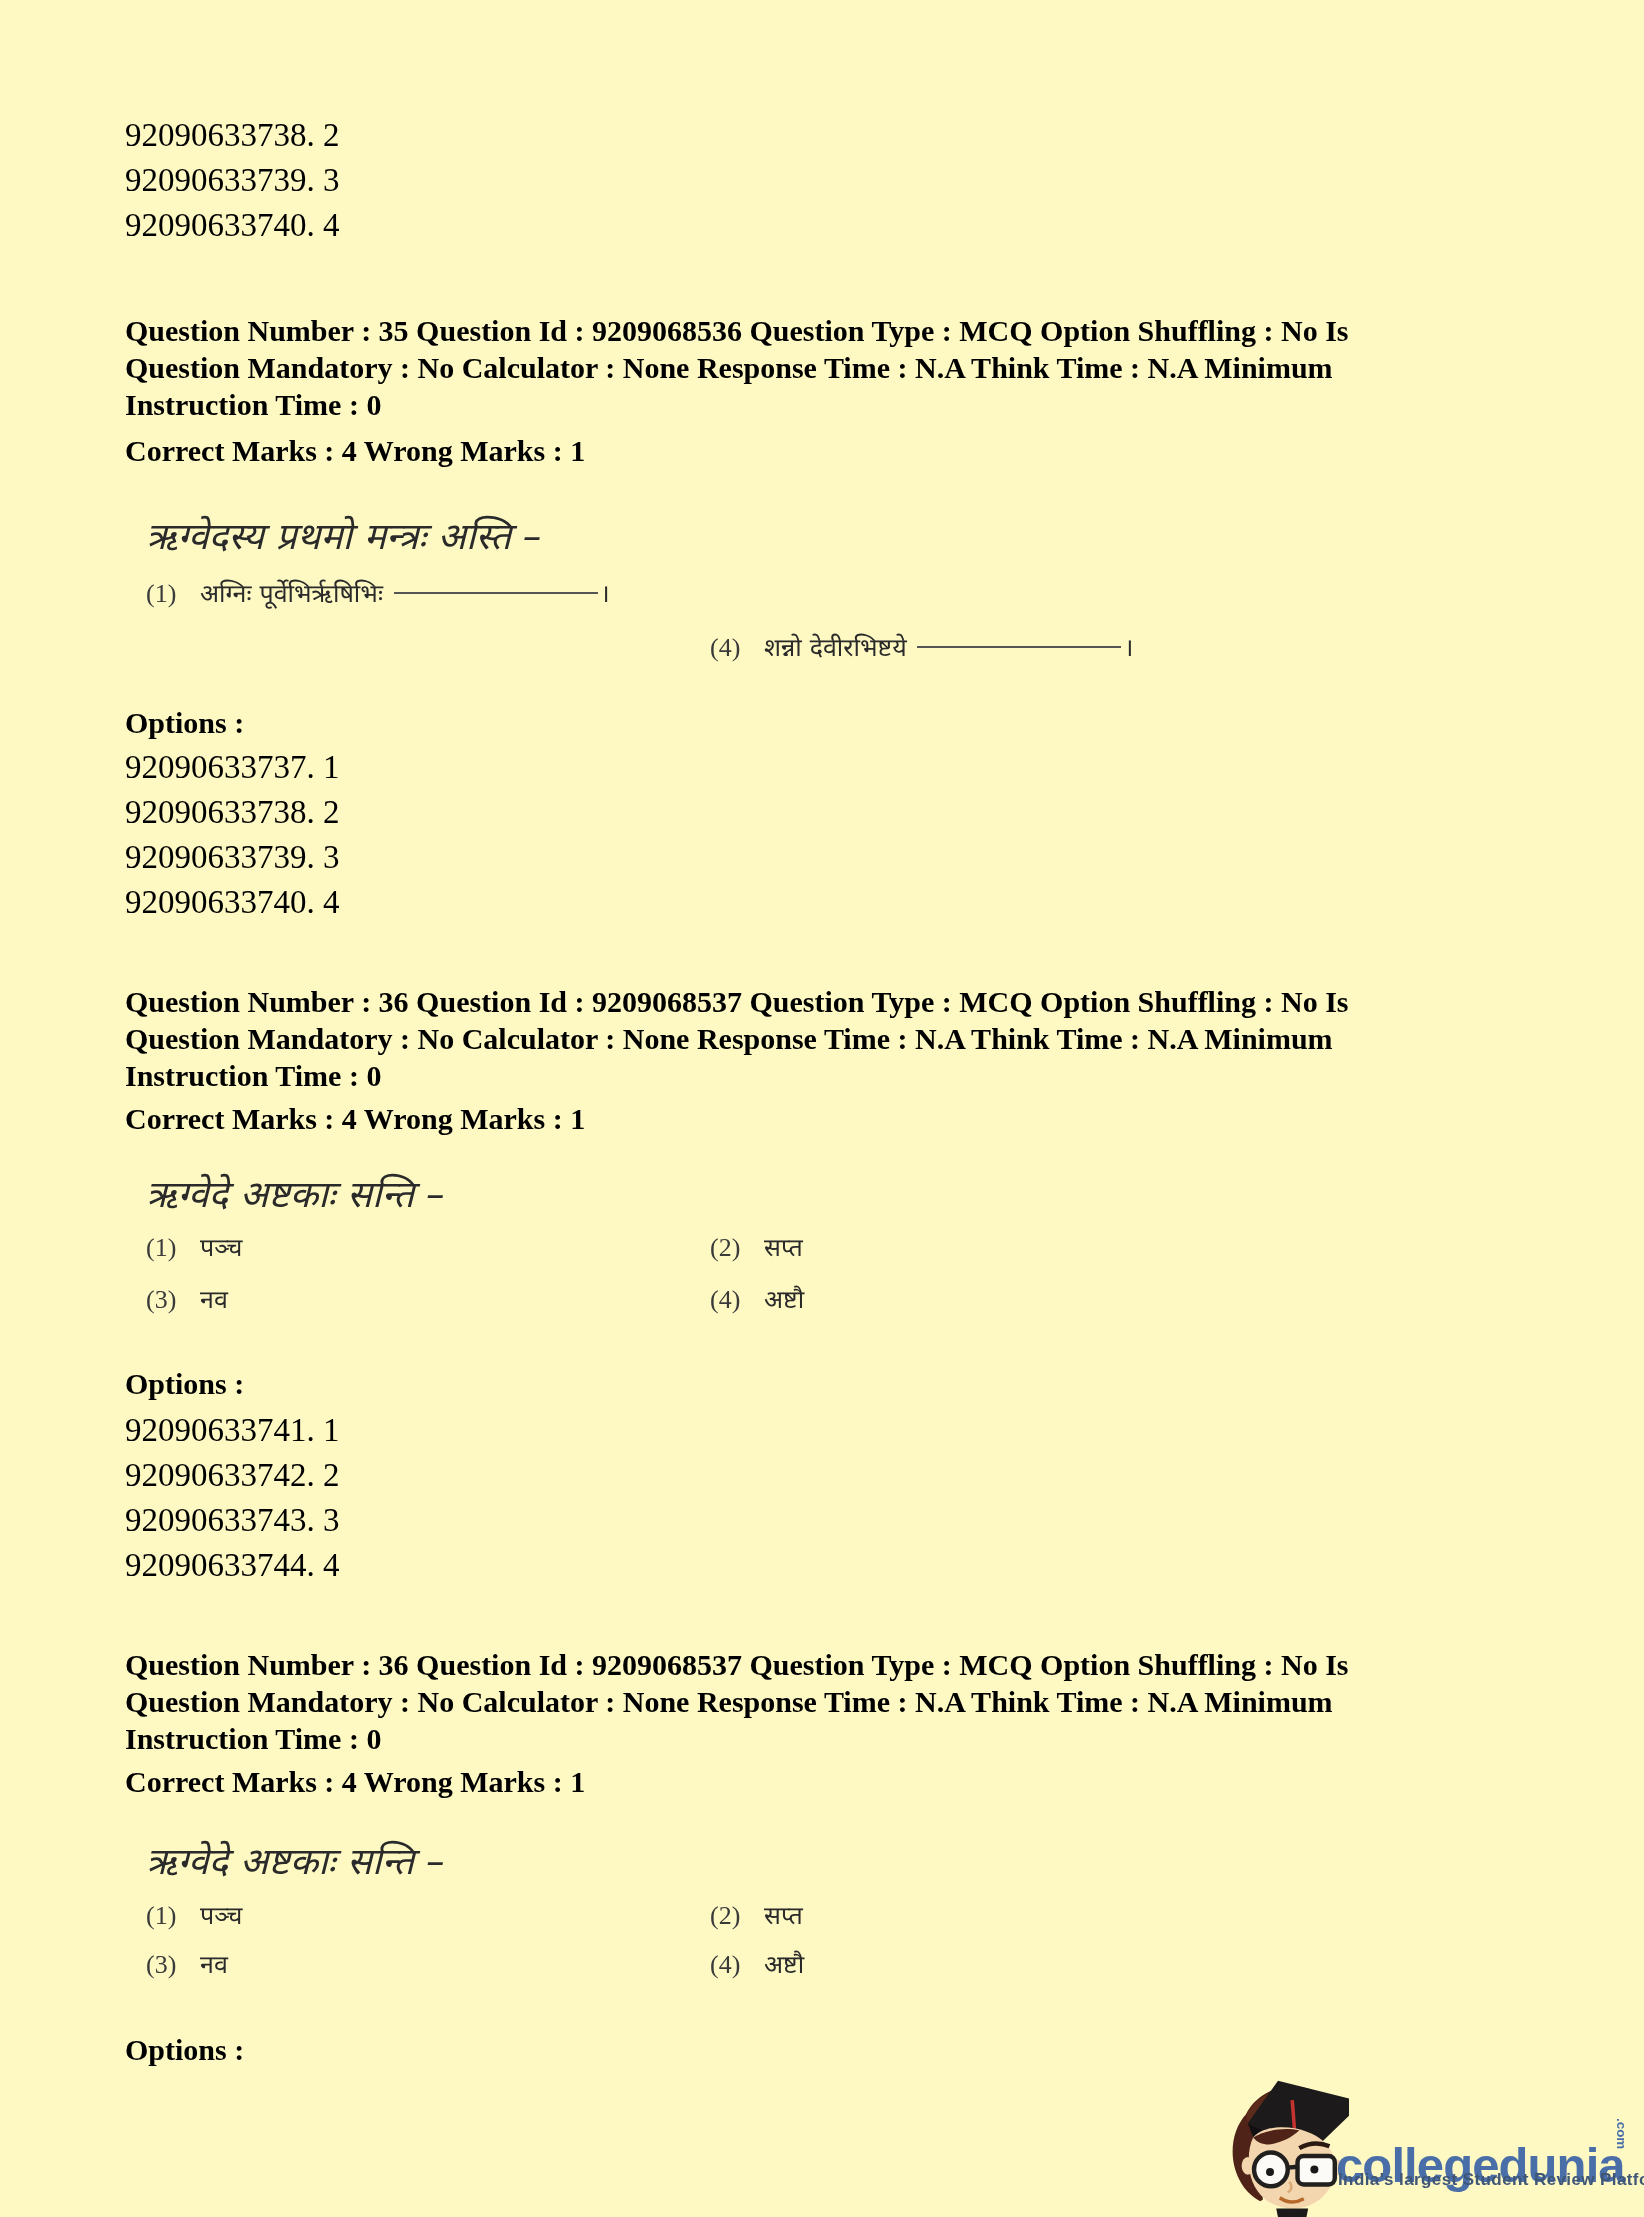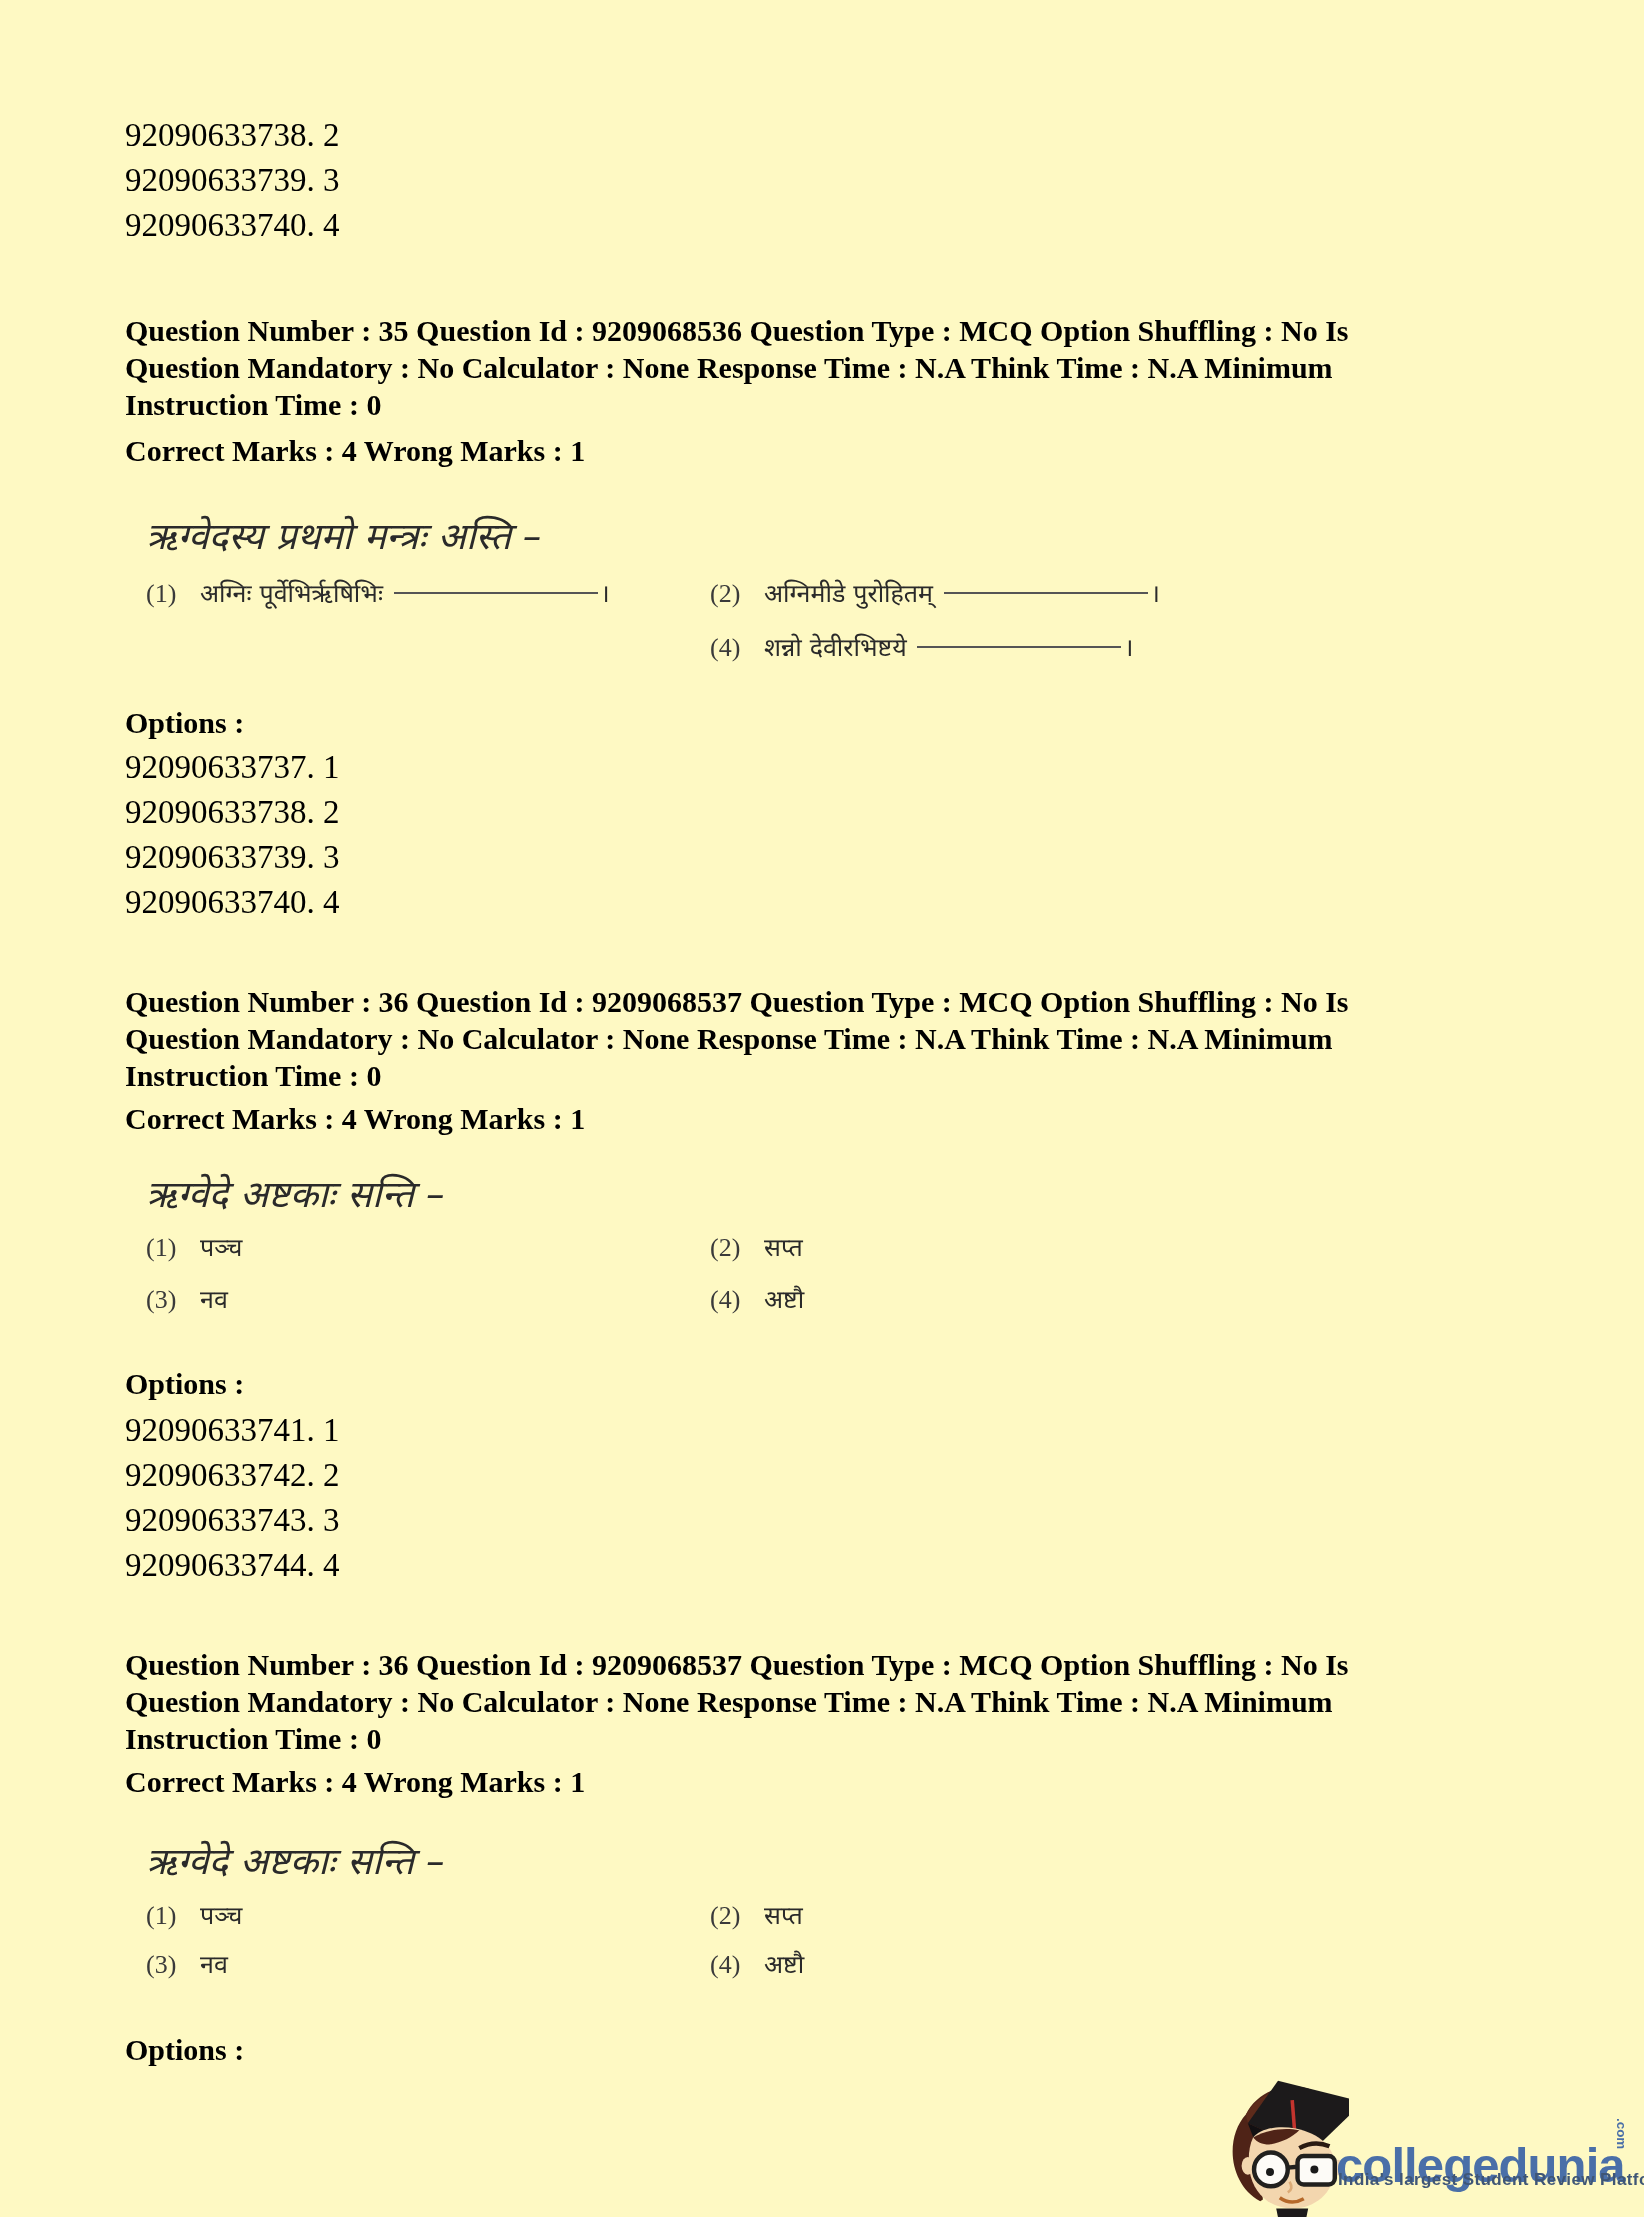--- a/index.html
+++ b/index.html
@@ -54,23 +54,20 @@
     <div class="metaline">Question Number : 35 Question Id : 9209068536 Question Type : MCQ Option Shuffling : No Is</div>
     <div class="metaline">Question Mandatory : No Calculator : None Response Time : N.A Think Time : N.A Minimum</div>
     <div class="metaline">Instruction Time : 0</div>
   </div>
   <div class="abs marksline" style="top:432px;left:125px;">Correct Marks : 4 Wrong Marks : 1</div>
 
   <div class="abs deva qtext" style="top:509px;left:146px;">ऋग्वेदस्य प्रथमो मन्त्रः अस्ति –</div>
 
   <div class="abs optrow" style="top:575px;left:146px;">
     <span class="olabel">(1)</span><span class="deva">अग्निः पूर्वेभिर्ऋषिभिः</span><span class="blank"></span><span class="deva danda">।</span>
-  </div>
-  <div class="abs optrow" style="top:575px;left:710px;">
-    <span class="olabel">(2)</span><span class="deva">अग्निमीडे पुरोहितम्</span><span class="blank"></span><span class="deva danda">।</span>
   </div>
   <div class="abs optrow" style="top:629px;left:710px;">
     <span class="olabel">(4)</span><span class="deva">शन्नो देवीरभिष्टये</span><span class="blank"></span><span class="deva danda">।</span>
   </div>
 
   <div class="abs optheading" style="top:704px;left:125px;">Options :</div>
   <div class="abs" style="top:745px;left:125px;">
     <div class="idline">92090633737. 1</div>
     <div class="idline">92090633738. 2</div>
     <div class="idline">92090633739. 3</div>

